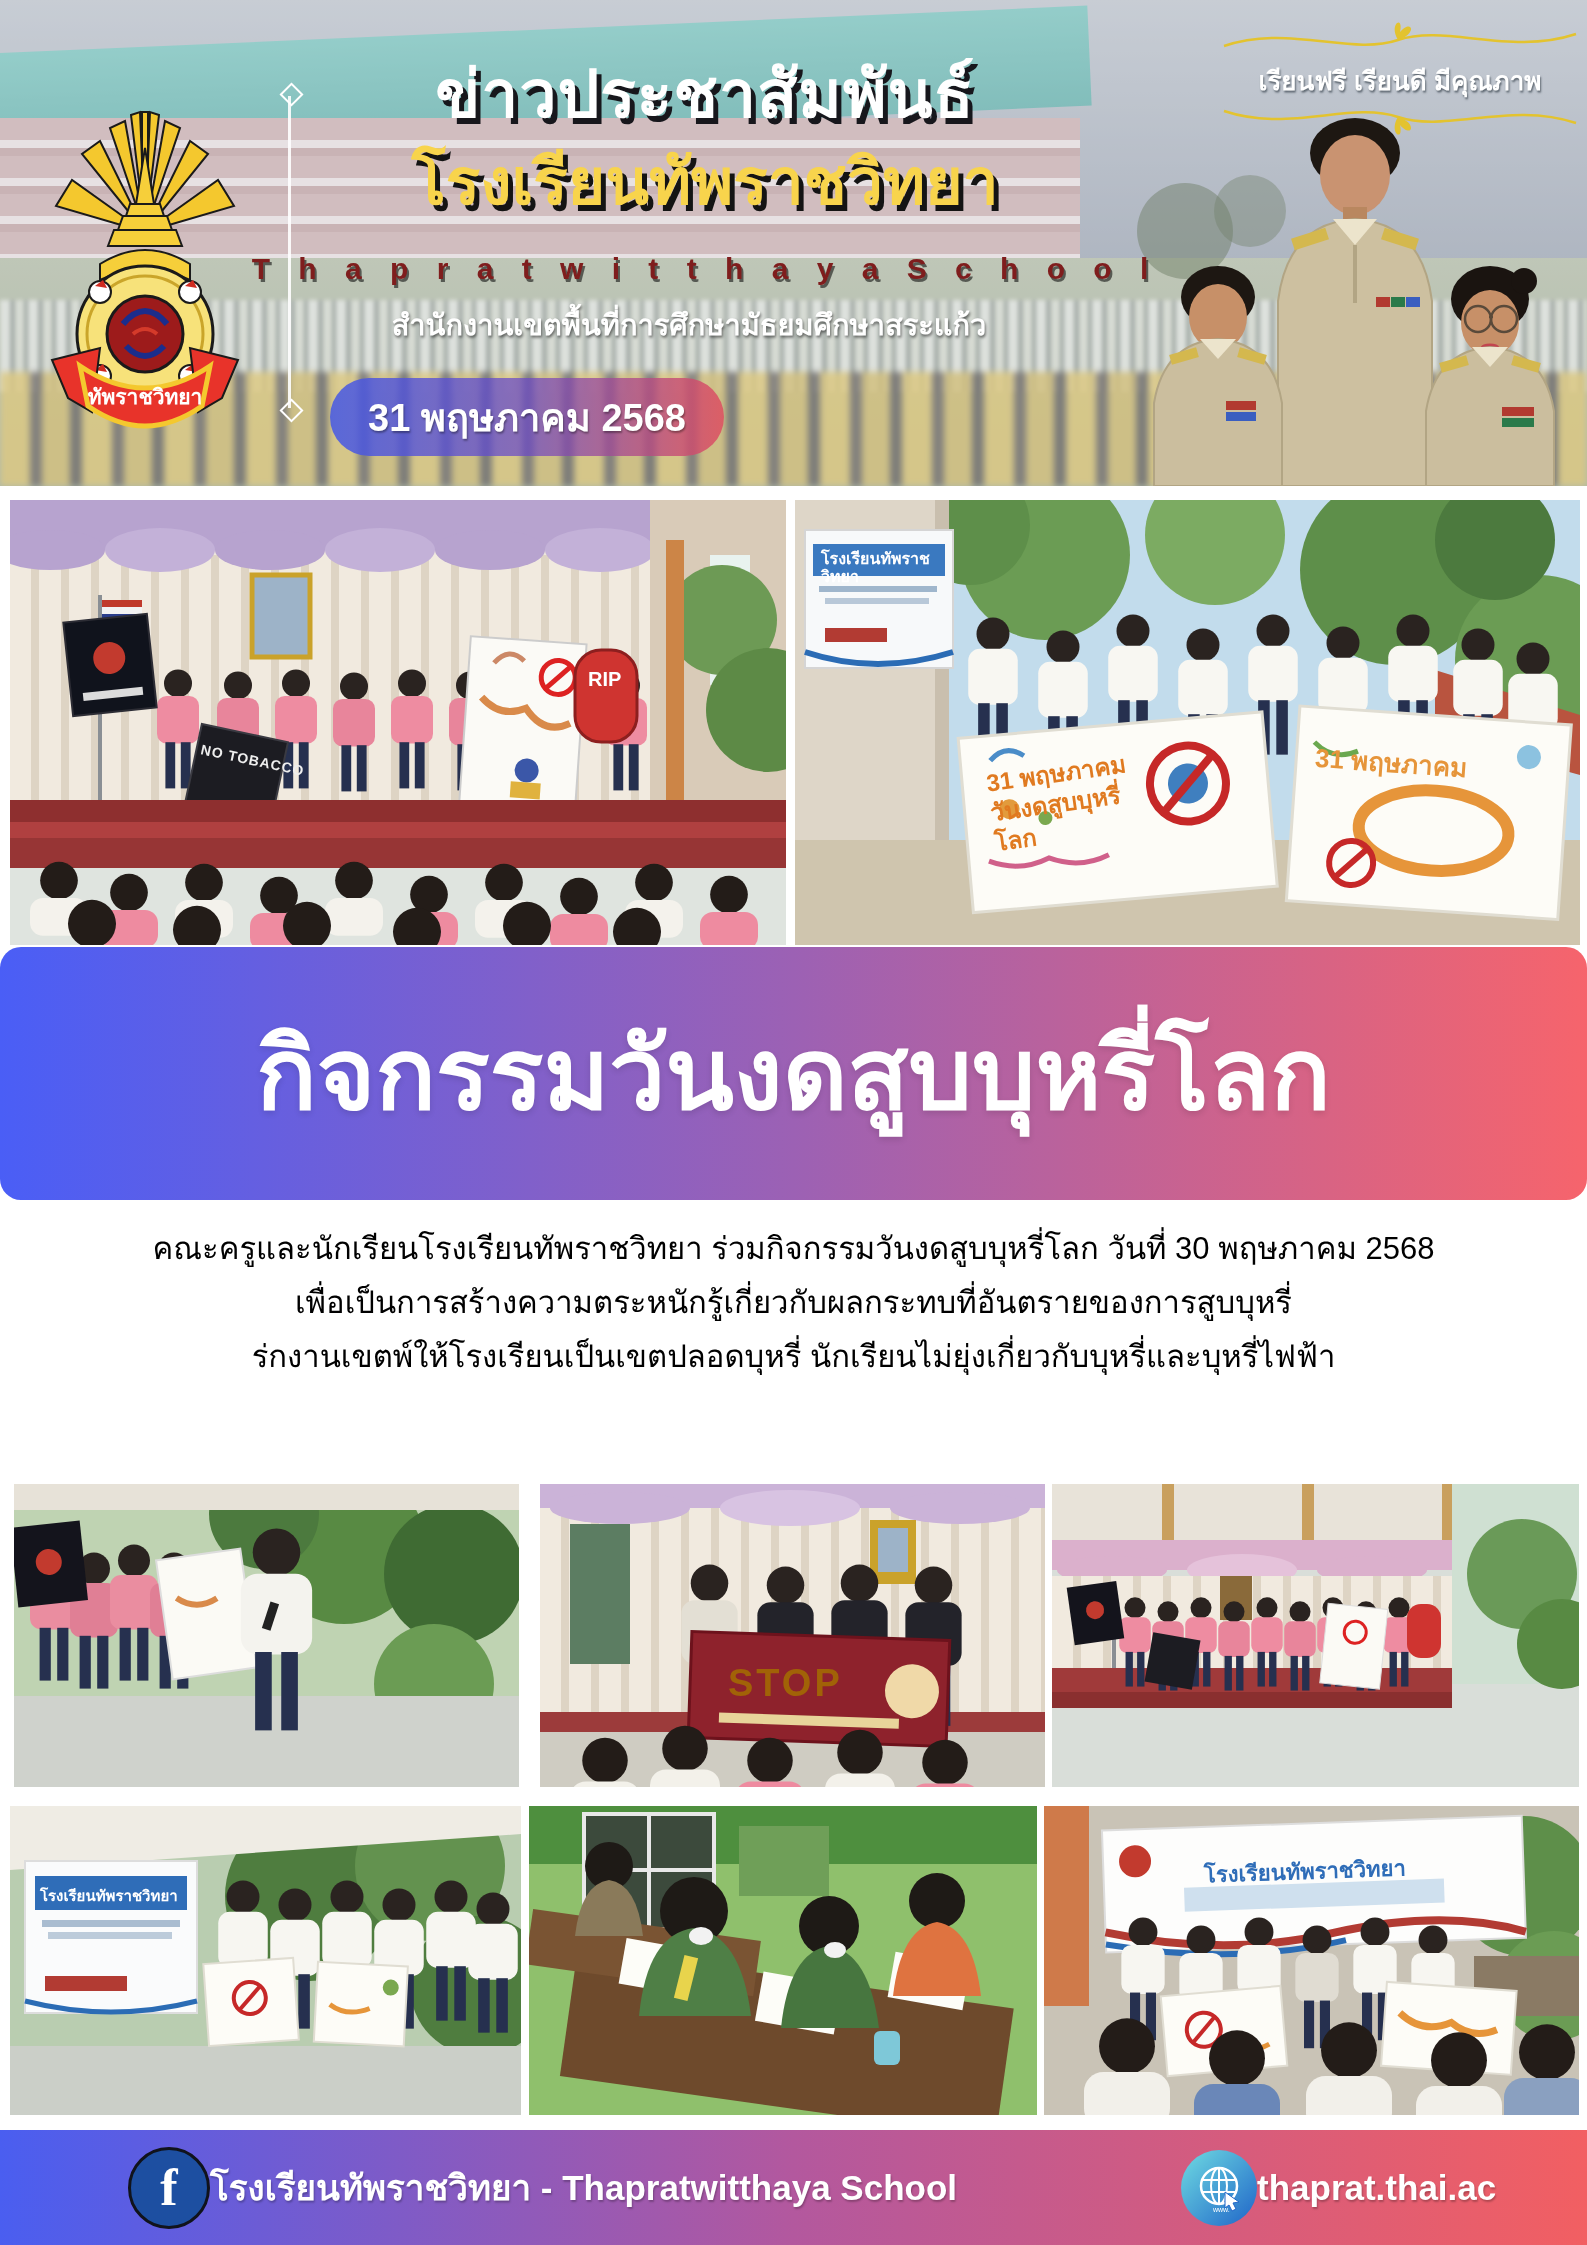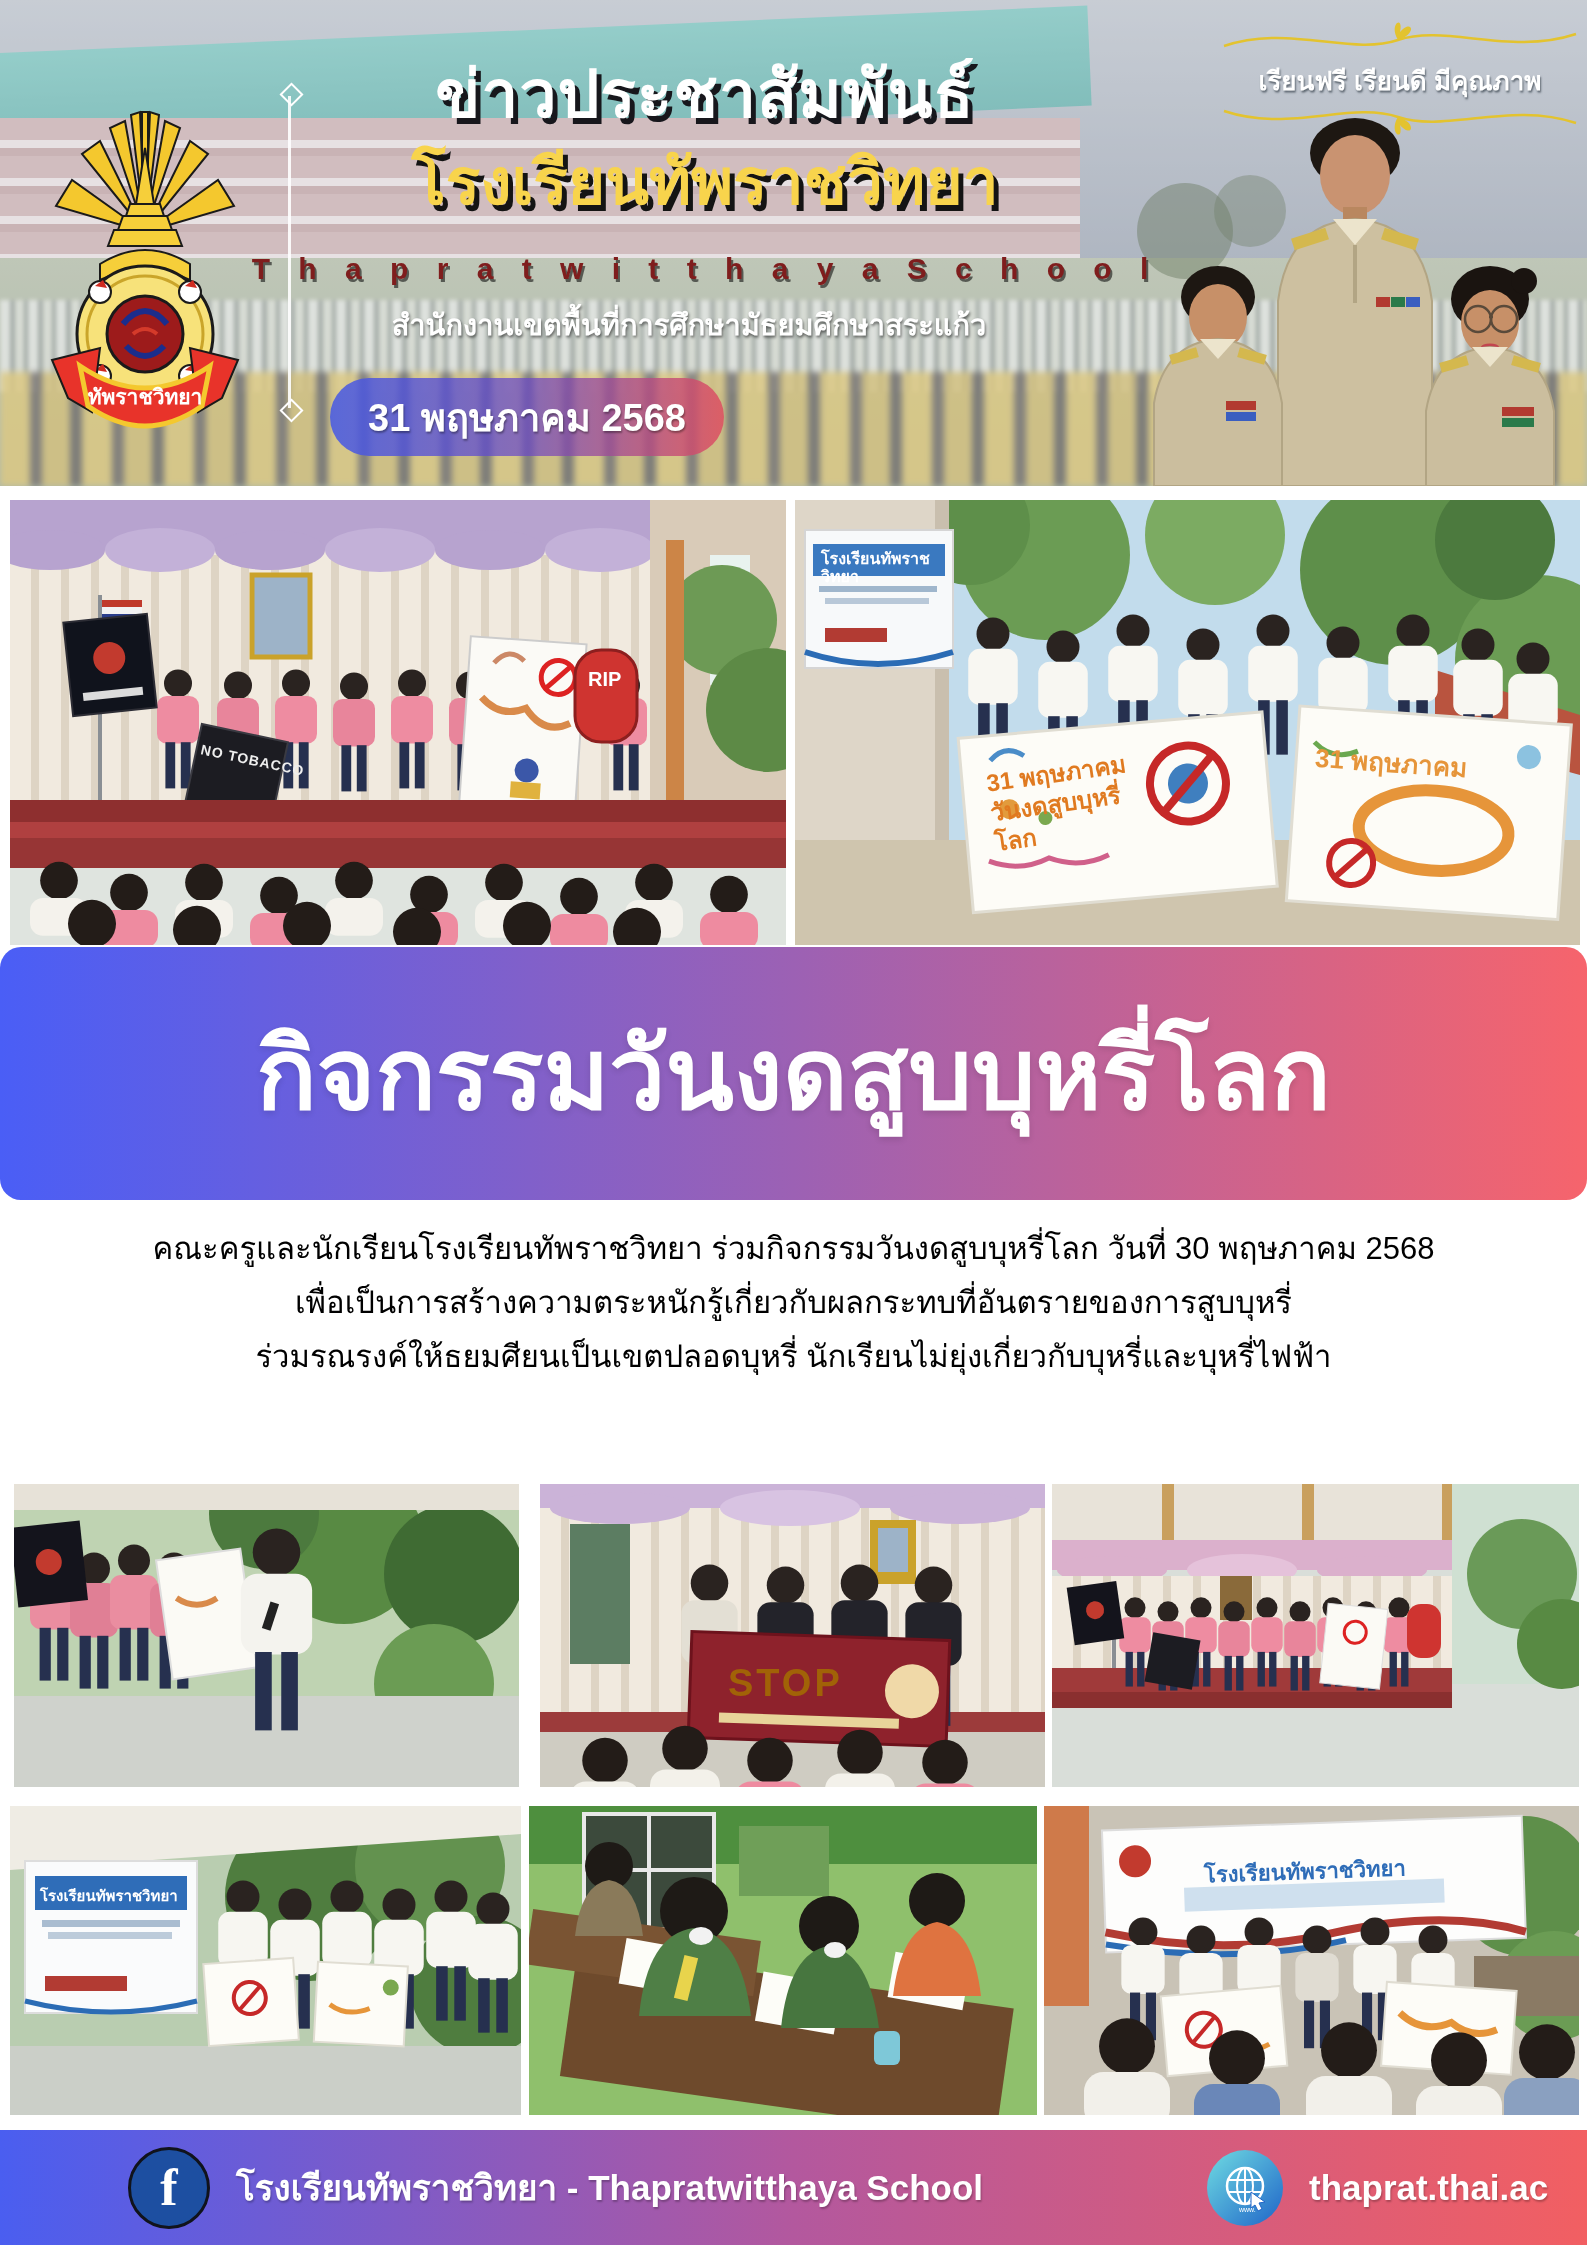--- a/index.html
+++ b/index.html
@@ -46,21 +46,21 @@
   
   .photo{position:absolute;overflow:hidden;background:#e8e8e8;}
   .ph-label{position:absolute;font-weight:800;white-space:nowrap;}
 
   
   .footer{left:0;top:2130px;width:1587px;height:115px;background:linear-gradient(90deg,#4a5ef0,#b3589e,#f25f62);
     display:flex;align-items:center;}
   .f-circle{width:76px;height:76px;border-radius:50%;display:flex;align-items:center;justify-content:center;flex:0 0 auto;}
   .f-fb{margin-left:128px;background:#1d4fa1;border:3px solid #10131c;color:#fff;font-weight:800;font-size:52px;
     font-family:"Liberation Serif","DejaVu Serif",serif;}
-  .f-text{color:#fff;font-weight:800;font-size:35px;margin-left:26px;text-shadow:1px 2px 2px rgba(0,0,0,.25);}
+  .f-text{color:#fff;font-weight:800;font-size:35px;text-shadow:1px 2px 2px rgba(0,0,0,.25);}
   .f-globe{margin-left:224px;background:linear-gradient(135deg,#6fdce2,#1f64c8);}
 </style>
 </head>
 <body>
 
 <svg width="0" height="0" style="position:absolute" aria-hidden="true">
   <defs>
     <symbol id="sym-stu" viewBox="0 0 40 90">
       <circle cx="20" cy="11" r="10" fill="#2a2320"></circle>
       <rect x="5" y="20" width="30" height="34" rx="7" fill="currentColor"></rect>
@@ -336,21 +336,21 @@
     <div class="ph-label" style="left:520px;top:242px;transform:rotate(4deg);color:#e6953a;font-size:26px">31 พฤษภาคม</div>
   </div>
 
   <div class="abs banner" style="background:linear-gradient(90deg,#4a5ef6,#9c61b4,#f6646c)">
     <div class="banner-title">กิจกรรมวันงดสูบบุหรี่โลก</div>
   </div>
 
   <div class="abs article">
     <div>คณะครูและนักเรียนโรงเรียนทัพราชวิทยา ร่วมกิจกรรมวันงดสูบบุหรี่โลก วันที่ 30 พฤษภาคม 2568</div>
     <div>เพื่อเป็นการสร้างความตระหนักรู้เกี่ยวกับผลกระทบที่อันตรายของการสูบบุหรี่</div>
-    <div>ร่วมรณรงค์ให้ธยมศียนเป็นเขตปลอดบุหรี่ นักเรียนไม่ยุ่งเกี่ยวกับบุหรี่และบุหรี่ไฟฟ้า</div>
+    <div>ร่กงานเขตพ์ให้โรงเรียนเป็นเขตปลอดบุหรี่ นักเรียนไม่ยุ่งเกี่ยวกับบุหรี่และบุหรี่ไฟฟ้า</div>
   </div>
 
   <div class="photo" style="left:14px;top:1484px;width:505px;height:303px">
     <svg width="505" height="303" viewBox="0 0 505 303">
       <rect width="505" height="303" fill="#bfd3b2"></rect>
       <circle cx="330" cy="60" r="80" fill="#588a43"></circle>
         <circle cx="440" cy="90" r="70" fill="#3f6b33"></circle>
       <circle cx="250" cy="30" r="55" fill="#4c7a3e"></circle>
         <circle cx="420" cy="200" r="60" fill="#6b9c54"></circle>
       <rect x="0" y="0" width="505" height="26" fill="#e7e2d8"></rect>

